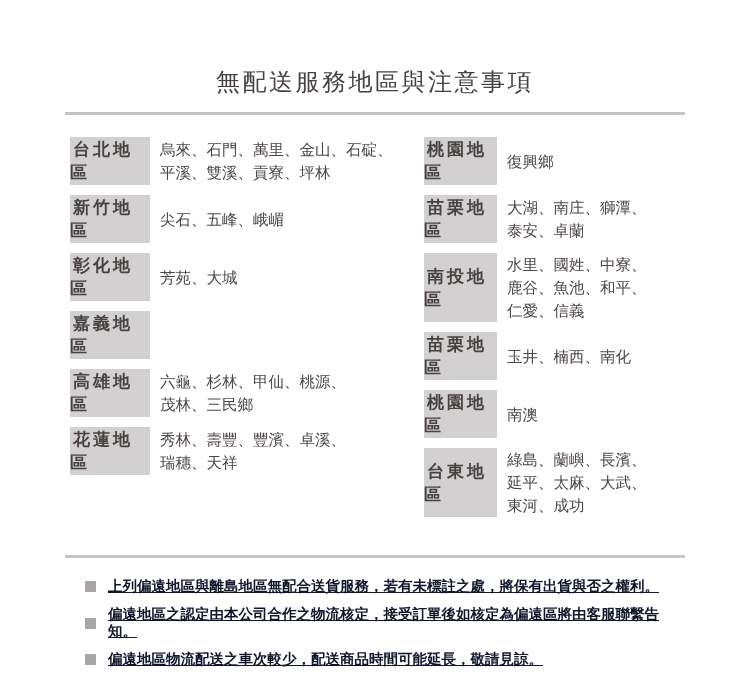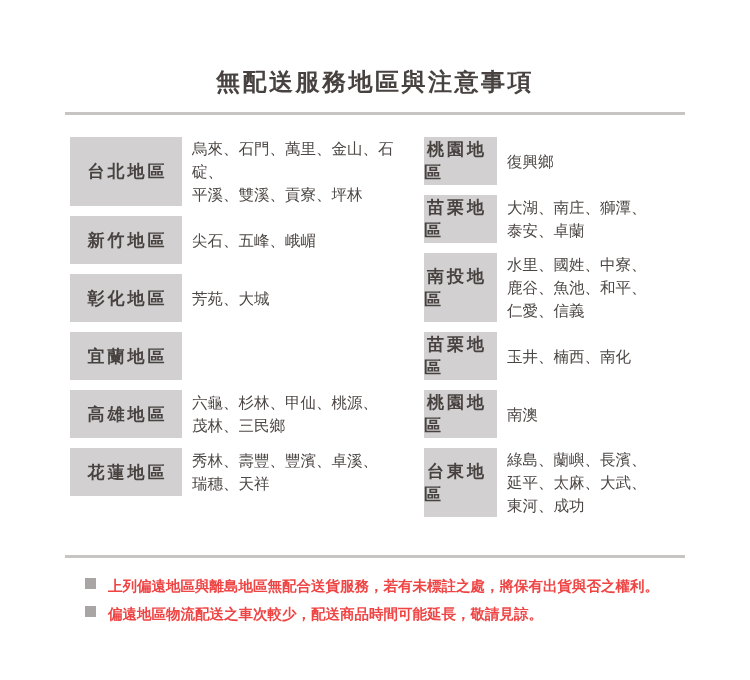--- a/index.html
+++ b/index.html
@@ -6,21 +6,21 @@
   body {
     width:750px; height:680px; overflow:hidden;
     font-family:"Liberation Sans","DejaVu Sans",sans-serif;
     color:#4c4744;
   }
   .page { padding:0 65px; box-sizing:border-box; width:750px; }
 
   .title {
     margin:0; padding-top:66px;
     text-align:center;
-    font-size:24px; font-weight:bold;
+    font-size:24px; font-weight:normal;
     letter-spacing:2.5px;
     color:#474240;
   }
 
   .divider {
     height:3px; background:#c7c5c4; margin-top:14px;
   }
   .divider.bottom { margin-top:28px; }
 
   .tables {
@@ -28,42 +28,43 @@
   }
   .col { display:flex; flex-direction:column; }
   .col.left  { width:340px; margin-right:15px; }
   .col.right { width:262px; }
 
   .row {
     display:flex; align-items:stretch;
     min-height:48px; margin-bottom:10px;
   }
   .label-box {
-    width:112px; flex-shrink:0;
+    width:80px; flex-shrink:0;
     background:#d2d0d0;
     display:flex; align-items:center; justify-content:center;
     font-size:17px; font-weight:bold;
     letter-spacing:3px; text-indent:3px;
     color:#474240;
   }
   .col.right .label-box { width:73px; }
   .areas {
     display:flex; align-items:center;
     padding-left:10px;
     font-size:15.5px; line-height:23px;
     white-space:pre-line;
     color:#4c4744;
   }
 
   .notes { margin:20px 0 0 20px; }
   .note {
-    display:flex; align-items:flex-start;
+    display:flex; align-items:center;
     margin-bottom:11px;
     font-size:14.5px; font-weight:bold; line-height:17px;
-    color:#ef4444;
+    color:#0f172a;
+    text-decoration:underline;
   }
   .bullet {
     width:11px; height:11px; background:#a8a5a4;
     flex-shrink:0; margin-right:12px;
   }
 </style>
 </head>
 <body>
 
 <div class="page">
@@ -82,21 +83,21 @@
       </div>
       <div class="row">
         <div class="label-box">新竹地區</div>
         <div class="areas">尖石、五峰、峨嵋</div>
       </div>
       <div class="row">
         <div class="label-box">彰化地區</div>
         <div class="areas">芳苑、大城</div>
       </div>
       <div class="row">
-        <div class="label-box">宜蘭地區</div>
+        <div class="label-box">嘉義地區</div>
       </div>
       <div class="row">
         <div class="label-box">高雄地區</div>
         <div class="areas">六龜、杉林、甲仙、桃源、
 茂林、三民鄉</div>
       </div>
       <div class="row">
         <div class="label-box">花蓮地區</div>
         <div class="areas">秀林、壽豐、豐濱、卓溪、
 瑞穗、天祥</div>
@@ -139,17 +140,21 @@
 
   <div class="divider bottom"></div>
 
   <div class="notes">
     <div class="note">
       <span class="bullet"></span>
       <span>上列偏遠地區與離島地區無配合送貨服務，若有未標註之處，將保有出貨與否之權利。</span>
     </div>
     <div class="note">
       <span class="bullet"></span>
+      <span>偏遠地區之認定由本公司合作之物流核定，接受訂單後如核定為偏遠區將由客服聯繫告知。</span>
+    </div>
+    <div class="note">
+      <span class="bullet"></span>
       <span>偏遠地區物流配送之車次較少，配送商品時間可能延長，敬請見諒。</span>
     </div>
   </div>
 
 </div>
 
 </body></html>

